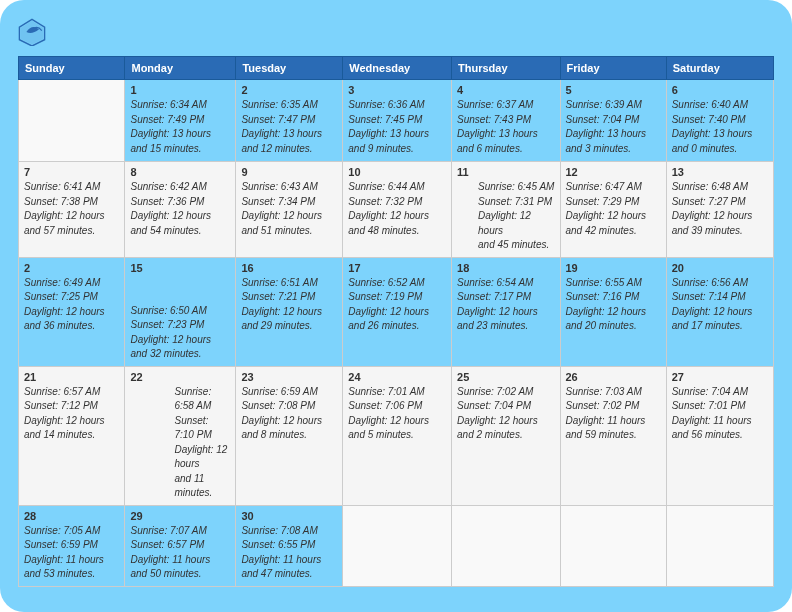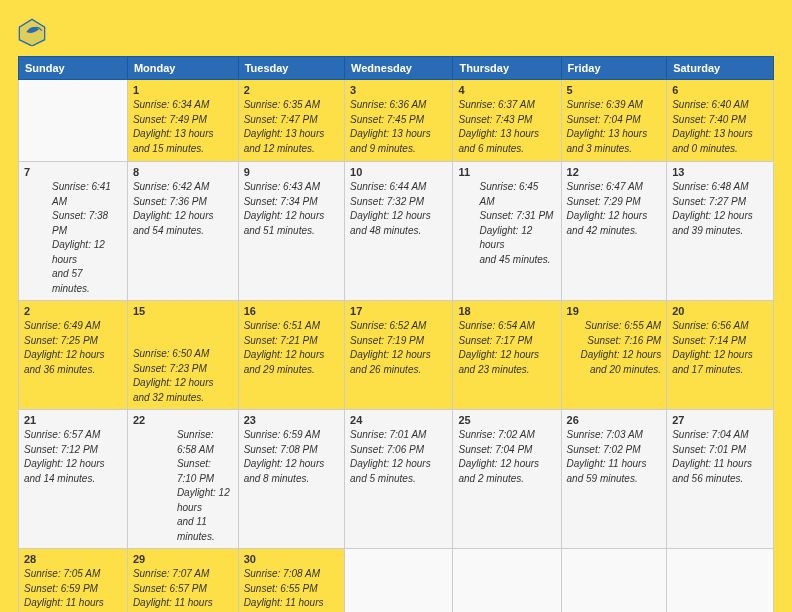--- a/index.html
+++ b/index.html
@@ -6,22 +6,23 @@
     body {
       font-family: Arial, sans-serif;
       background: #fff;
       width: 792px;
       height: 612px;
       overflow: hidden;
     }
     .page {
       width: 792px;
       height: 612px;
-      background: #fde047;
+      background: #7dd3fc;
       padding: 18px 18px 10px 18px;
+      border-radius: 24px;
     }
     .header {
       display: flex;
       justify-content: space-between;
       align-items: flex-start;
       margin-bottom: 10px;
     }
     .logo {
       display: flex;
       align-items: center;
@@ -174,21 +175,21 @@
             <span class="day-num">6</span>
             <div class="day-info" style="white-space: pre-line;">Sunrise: 6:40 AM
 Sunset: 7:40 PM
 Daylight: 13 hours
 and 0 minutes.</div>
           </td>
         </tr>
         <tr class="row-alt">
           <td>
             <span class="day-num">7</span>
-            <div class="day-info" style="white-space: pre-line; margin-left: 28px;">Sunrise: 6:41 AM
+            <div class="day-info" style="white-space: pre-line;">Sunrise: 6:41 AM
 Sunset: 7:38 PM
 Daylight: 12 hours
 and 57 minutes.</div>
           </td>
           <td>
             <span class="day-num">8</span>
             <div class="day-info" style="white-space: pre-line;">Sunrise: 6:42 AM
 Sunset: 7:36 PM
 Daylight: 12 hours
 and 54 minutes.</div>
@@ -260,21 +261,21 @@
           </td>
           <td>
             <span class="day-num">18</span>
             <div class="day-info" style="white-space: pre-line;">Sunrise: 6:54 AM
 Sunset: 7:17 PM
 Daylight: 12 hours
 and 23 minutes.</div>
           </td>
           <td>
             <span class="day-num">19</span>
-            <div class="day-info" style="white-space: pre-line; text-align: right;">Sunrise: 6:55 AM
+            <div class="day-info" style="white-space: pre-line;">Sunrise: 6:55 AM
 Sunset: 7:16 PM
 Daylight: 12 hours
 and 20 minutes.</div>
           </td>
           <td>
             <span class="day-num">20</span>
             <div class="day-info" style="white-space: pre-line;">Sunrise: 6:56 AM
 Sunset: 7:14 PM
 Daylight: 12 hours
 and 17 minutes.</div>

